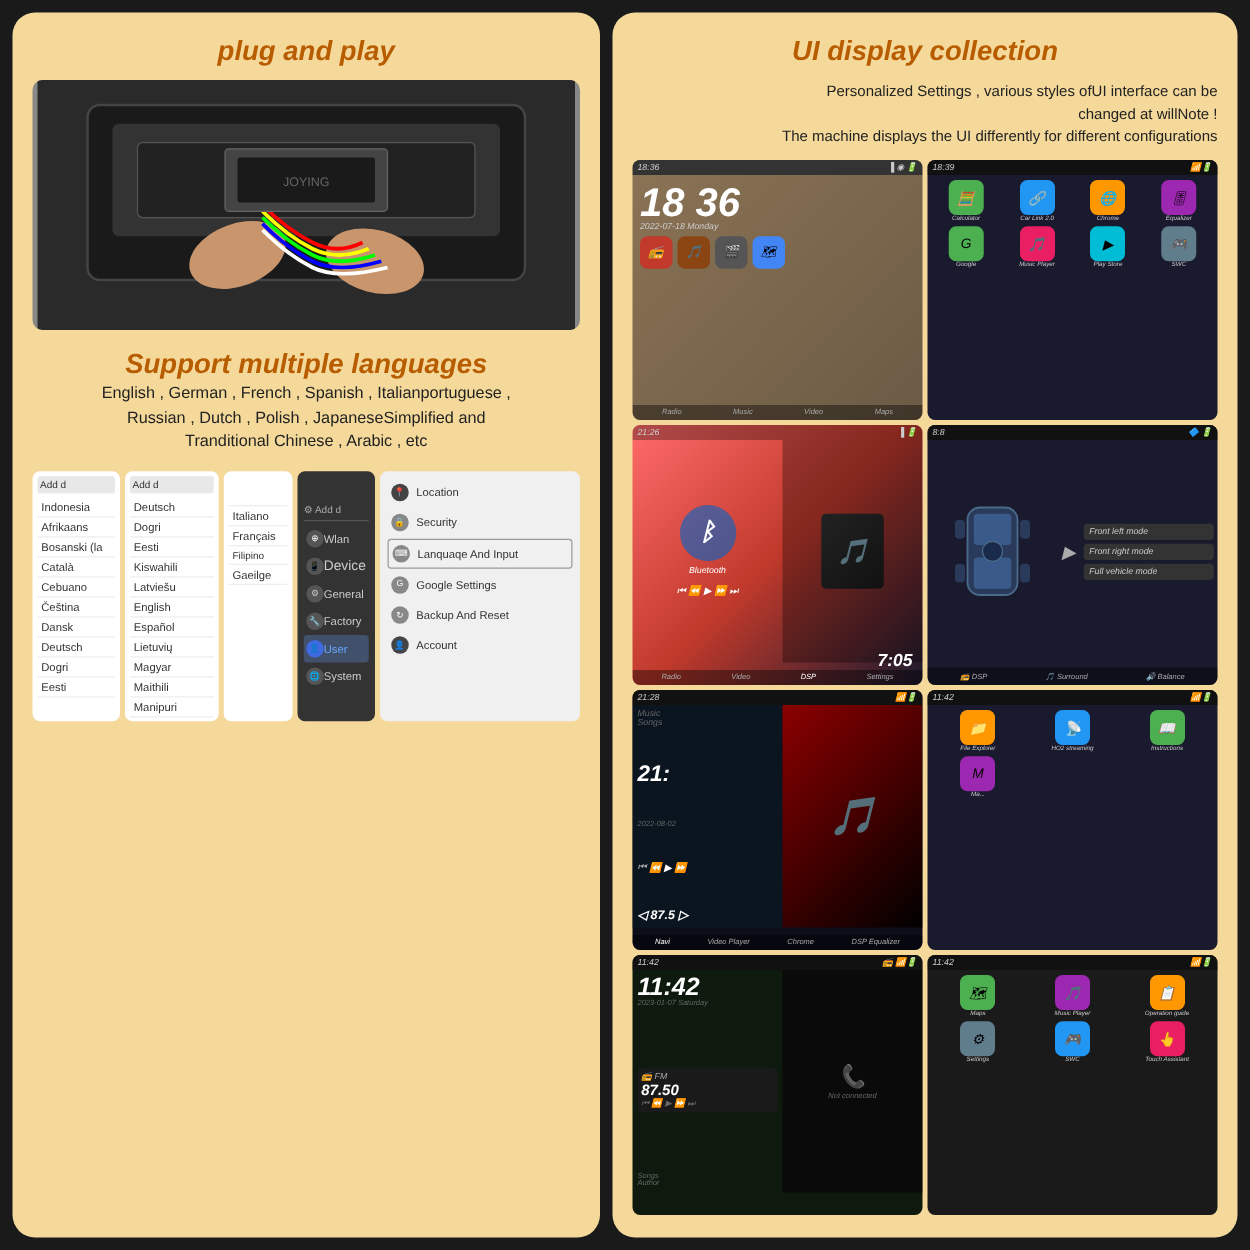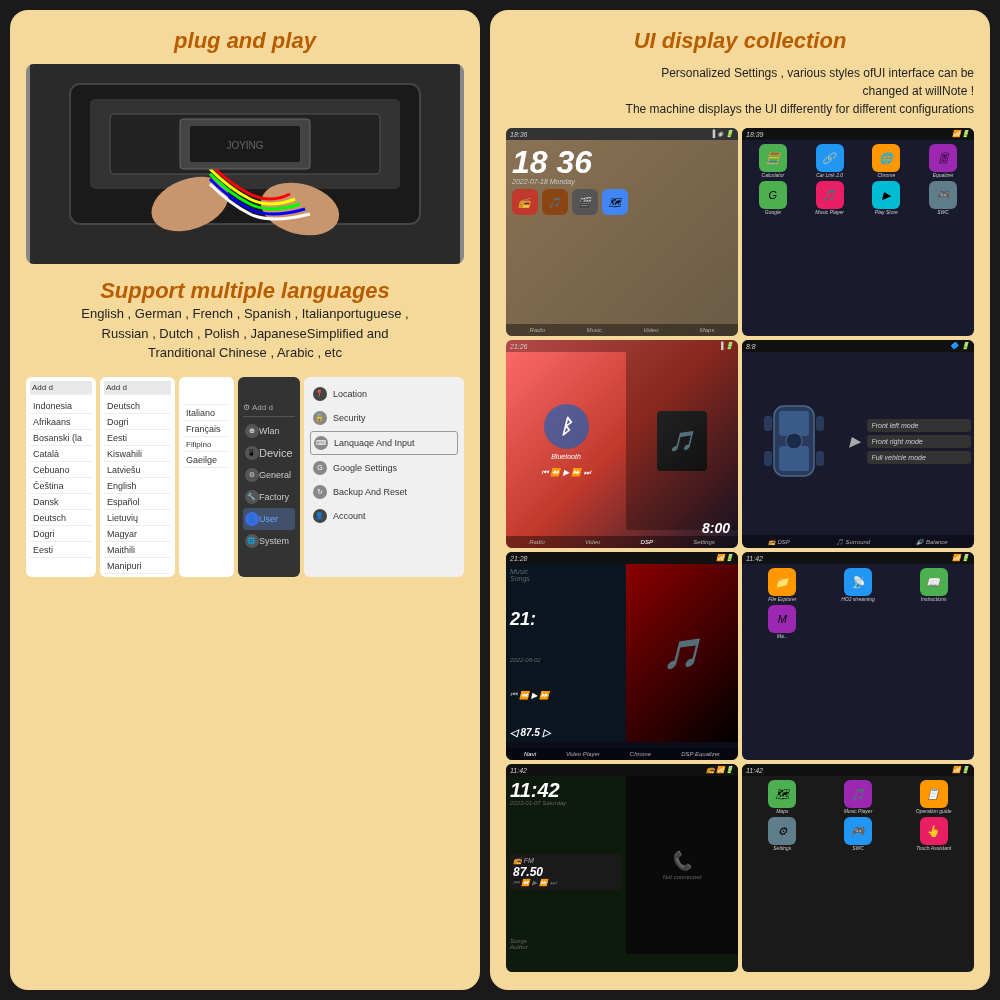--- a/index.html
+++ b/index.html
@@ -497,21 +497,21 @@
           <div style="width:45px;height:45px;background:rgba(0,100,200,0.6);border-radius:50%;display:flex;align-items:center;justify-content:center;font-size:20px;color:#fff;font-weight:bold">ᛒ</div>
           <div style="font-size:7px;color:#fff;margin-top:4px">Bluetooth</div>
           <div style="margin-top:8px">
             <div style="font-size:8px;color:#fff">⏮ ⏪ ▶ ⏩ ⏭</div>
           </div>
         </div>
         <div style="flex:1;background:rgba(0,0,0,0.3);display:flex;align-items:center;justify-content:center">
           <div style="width:50px;height:60px;background:linear-gradient(135deg,#222,#111);border-radius:4px;display:flex;align-items:center;justify-content:center;font-size:20px">🎵</div>
         </div>
       </div>
-      <div style="position:absolute;bottom:12px;right:8px;font-size:14px;font-weight:bold;color:#fff">8:00</div>
+      <div style="position:absolute;bottom:12px;right:8px;font-size:14px;font-weight:bold;color:#fff">7:05</div>
       <div class="cell-nav-bar">
         <div class="nav-item">Radio</div>
         <div class="nav-item">Video</div>
         <div class="nav-item active">DSP</div>
         <div class="nav-item">Settings</div>
       </div>
     </div>
 
     <div class="ui-cell ui-cell-4">
       <div style="background:#111;height:12px;display:flex;justify-content:space-between;align-items:center;padding:0 4px">

